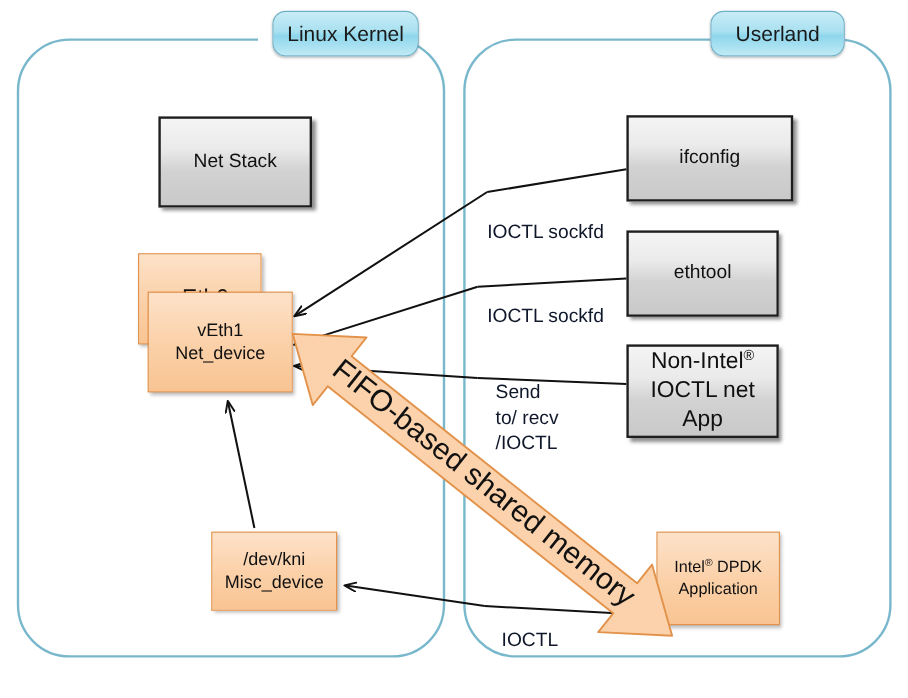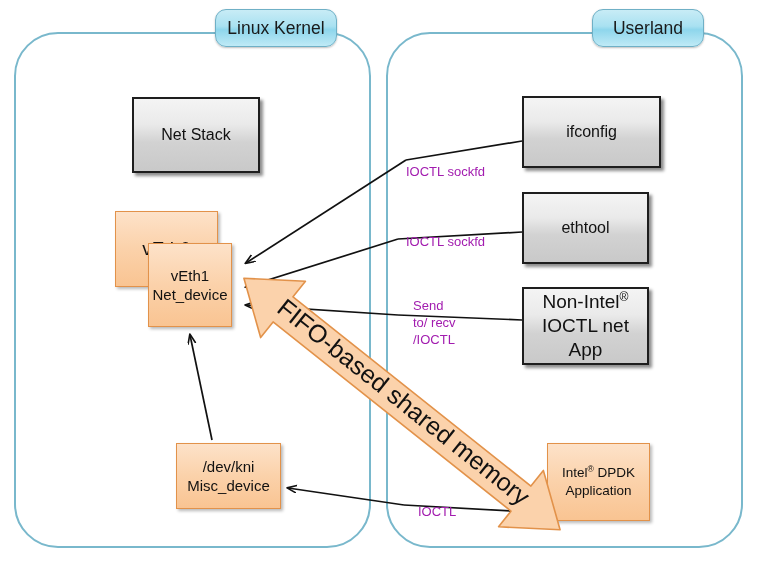--- a/index.html
+++ b/index.html
@@ -46,54 +46,55 @@
     background:linear-gradient(to bottom,#fde2c9 0%,#fbd2ab 48%,#f9c492 100%);
     box-shadow:2px 2px 3px rgba(0,0,0,.28);
     display:flex;flex-direction:column;align-items:center;justify-content:center;
     font-size:15px;color:#111;line-height:1.3;
   }
   .orangebox.big{font-size:19px;}
   .orangebox.small{font-size:13.5px;}
 
   .lbl{
     position:absolute;
-    font-size:13px;color:#a21caf;line-height:1.32;
+    font-size:16px;color:#0f172a;line-height:1.32;
     white-space:pre-line;
     z-index:5;
+    margin-top:20px;
   }
 
   svg.layer{position:absolute;left:0;top:0;width:757px;height:582px;pointer-events:none;}
   svg.arrows{z-index:3;}
   svg.fifo{z-index:5;}
 
   sup{font-size:64%;vertical-align:super;line-height:0;}
 </style>
 </head>
 <body>
 
 <div id="canvas">
 
   <div class="boundary" style="left:14px;top:32px;width:357px;height:516px;"></div>
   <div class="boundary" style="left:386px;top:32px;width:357px;height:516px;"></div>
 
   <div style="position:absolute;left:215px;top:28px;width:122px;height:10px;background:#fff;z-index:5;"></div>
   <div style="position:absolute;left:592px;top:28px;width:112px;height:10px;background:#fff;z-index:5;"></div>
 
-  <div class="pill" style="left:215px;top:9px;width:122px;height:38px;">Linux Kernel</div>
+  <div class="pill" style="left:227px;top:9px;width:122px;height:38px;">Linux Kernel</div>
   <div class="pill" style="left:592px;top:9px;width:112px;height:38px;">Userland</div>
 
   <div class="graybox" style="left:132px;top:97px;width:128px;height:76px;text-align:center;">
     <span>Net Stack</span>
   </div>
 
   <div class="orangebox big" style="left:115px;top:211px;width:103px;height:76px;z-index:2;">
     <span>vEth0</span>
   </div>
 
-  <div class="orangebox" style="left:148px;top:243px;width:84px;height:84px;z-index:4;">
+  <div class="orangebox" style="left:123px;top:243px;width:121px;height:84px;z-index:4;">
     <span>vEth1</span>
     <span>Net_device</span>
   </div>
 
   <div class="orangebox" style="left:176px;top:443px;width:105px;height:66px;z-index:4;">
     <span>/dev/kni</span>
     <span>Misc_device</span>
   </div>
 
   <div class="graybox" style="left:522px;top:96px;width:139px;height:72px;">

